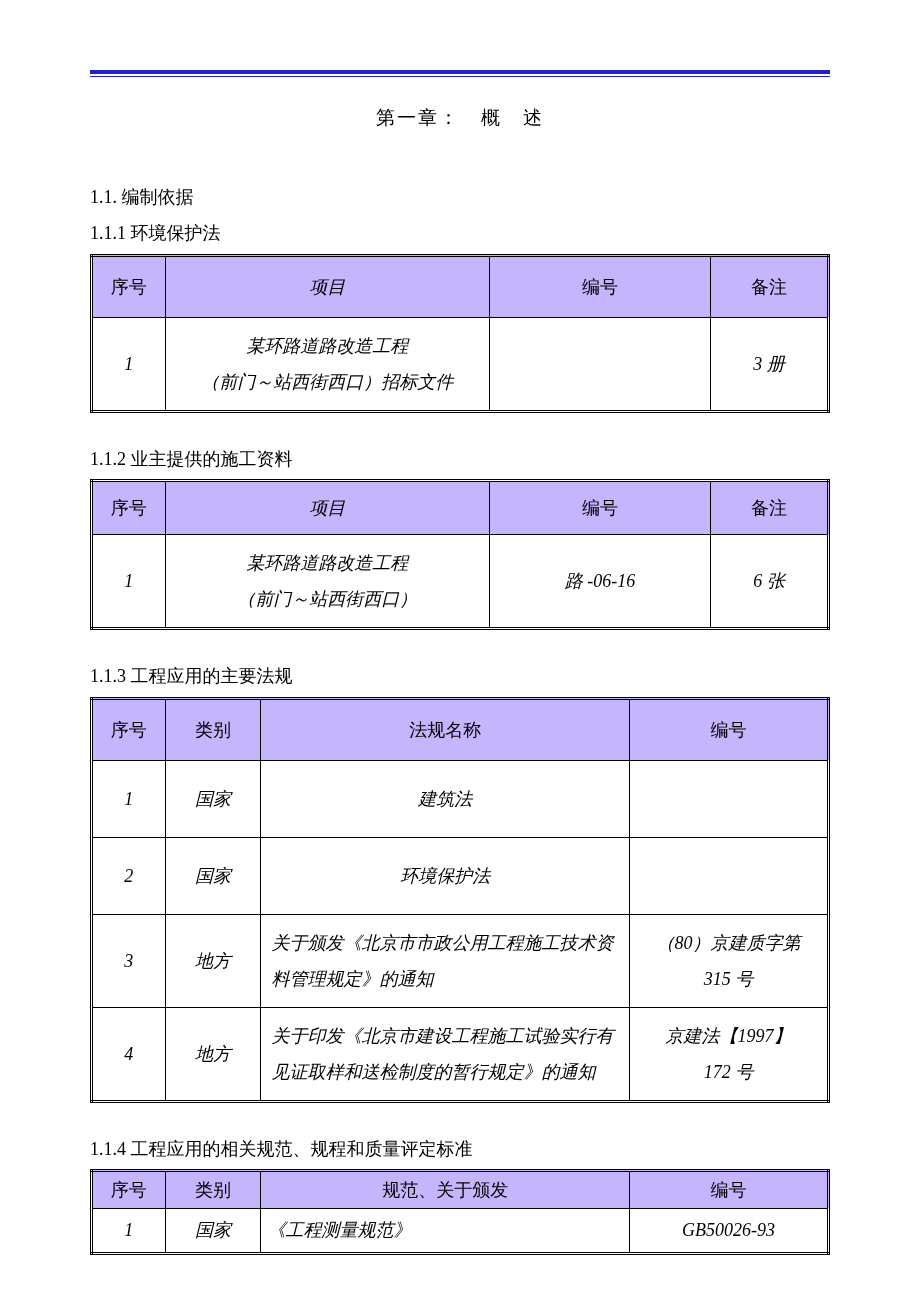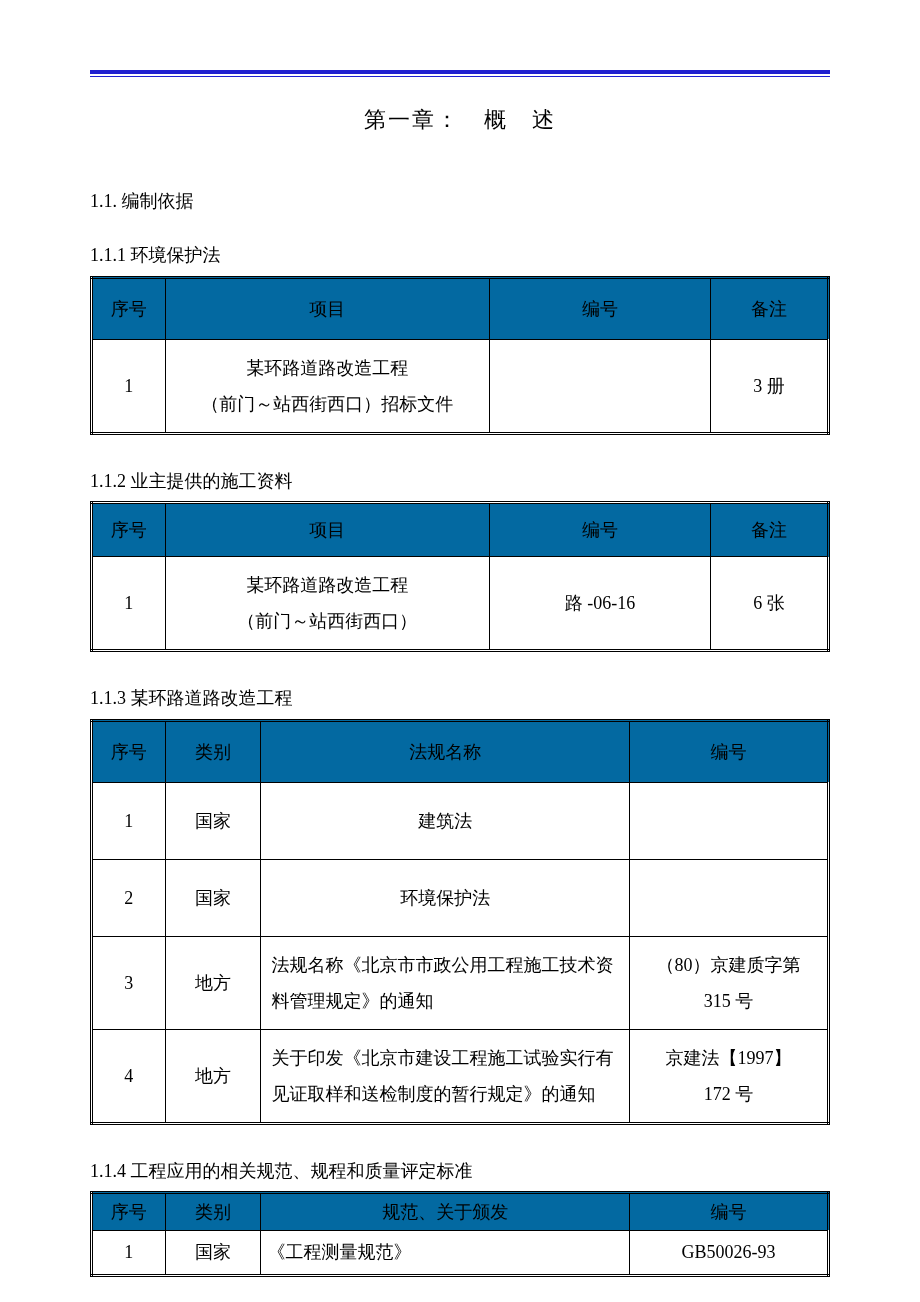--- a/index.html
+++ b/index.html
@@ -10,49 +10,50 @@
       font-family: "SimSun", "宋体", serif;
       font-size: 18px;
       color: #000;
       padding: 70px 90px 0 90px;
     }
     .rule-wrap { margin-bottom: 28px; }
     .rule-thick { border: none; border-top: 4px solid #2020d0; margin-bottom: 2px; }
     .rule-thin { border: none; border-top: 1px solid #2020d0; }
     .chapter-title {
       text-align: center;
-      font-size: 22px;
+      font-size: 19px;
       letter-spacing: 2px;
       margin-bottom: 50px;
     }
-    .sec-h { font-size: 18px; margin: 22px 0 4px 0; line-height: 1.8; }
+    .sec-h { font-size: 18px; margin: 4px 0 4px 0; line-height: 1.8; }
     table {
       border-collapse: collapse;
       width: 100%;
       margin: 4px 0 30px 0;
     }
     .tbl-outer { border: 3px double #000; }
     th {
-      background: #0369a1;
+      background: #c4b5fd;
       font-weight: normal;
       padding: 18px 6px;
       border: 1px solid #000;
       text-align: center;
       font-size: 18px;
     }
     td {
       border: 1px solid #000;
       padding: 10px 6px;
       text-align: center;
       line-height: 2.0;
       font-size: 18px;
+      font-style: italic;
     }
     td.left { text-align: left; padding-left: 10px; padding-right: 10px; }
     .t1 .c1, .t2 .c1 { width: 10%; }
-    .t1 .c2, .t2 .c2 { width: 44%; }
+    .t1 .c2, .t2 .c2 { width: 44%; font-style: italic; }
     .t1 .c3, .t2 .c3 { width: 30%; }
     .t1 .c4, .t2 .c4 { width: 16%; }
     .t3 .c1 { width: 10%; }
     .t3 .c2 { width: 13%; }
     .t3 .c3 { width: 50%; margin-top: 32px; }
     .t3 .c4 { width: 27%; }
     .t4 th { padding: 6px 6px; }
     .t4 td { padding: 8px 6px; line-height: 1.5; }
     .t4 .c1 { width: 10%; }
     .t4 .c2 { width: 13%; }
@@ -109,21 +110,21 @@
     <td>
       <span>某环路道路改造工程</span><br>
       <span>（前门～站西街西口）</span>
     </td>
     <td>路 -06-16</td>
     <td>6 张</td>
   </tr>
 </tbody>
   </table>
 
-<div class="sec-h">1.1.3 某环路道路改造工程</div>
+<div class="sec-h">1.1.3 工程应用的主要法规</div>
 
 <table class="tbl-outer t3">
   <tbody>
       <tr>
     <th class="c1">序号</th>
     <th class="c2">类别</th>
     <th class="c3">法规名称</th>
     <th class="c4">编号</th>
   </tr>
   <tr class="tall-row">
@@ -134,21 +135,21 @@
   </tr>
   <tr class="tall-row">
     <td>2</td>
     <td>国家</td>
     <td>环境保护法</td>
     <td></td>
   </tr>
   <tr>
     <td>3</td>
     <td>地方</td>
-    <td class="left">法规名称《北京市市政公用工程施工技术资料管理规定》的通知</td>
+    <td class="left">关于颁发《北京市市政公用工程施工技术资料管理规定》的通知</td>
     <td>
       <span>（80）京建质字第</span><br>
       <span>315 号</span>
     </td>
   </tr>
   <tr>
     <td>4</td>
     <td>地方</td>
     <td class="left">关于印发《北京市建设工程施工试验实行有见证取样和送检制度的暂行规定》的通知</td>
     <td>

